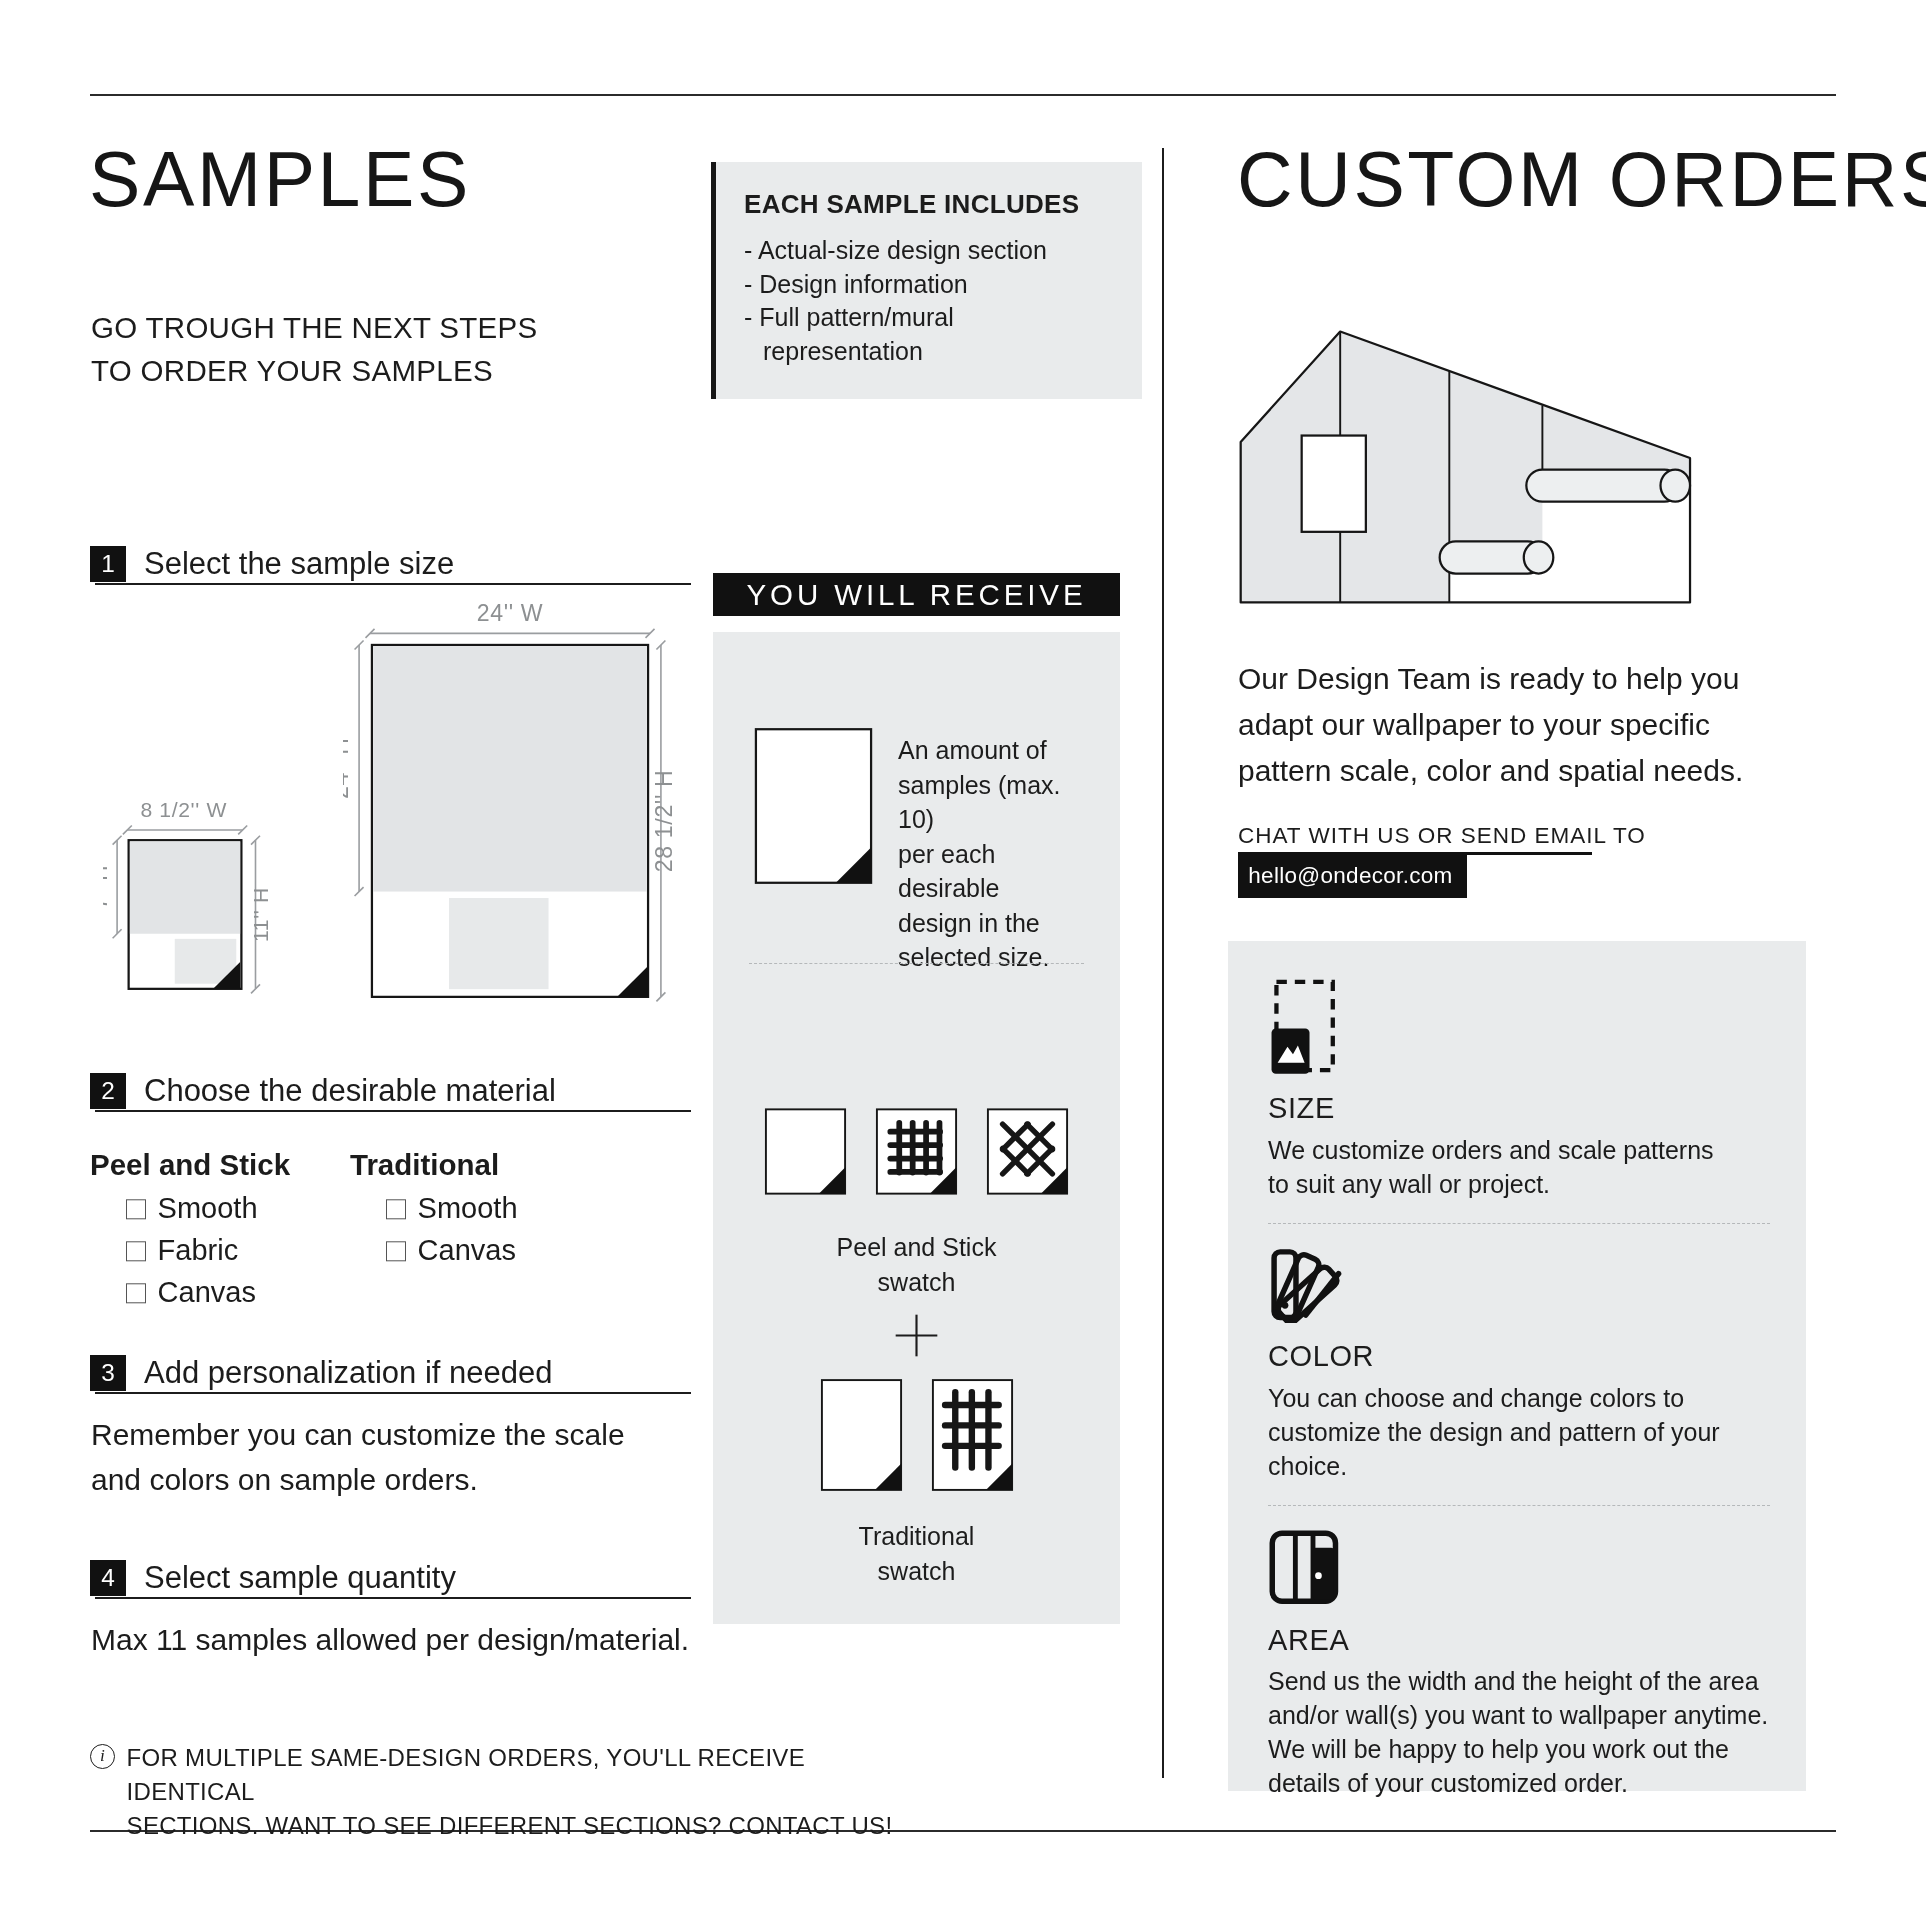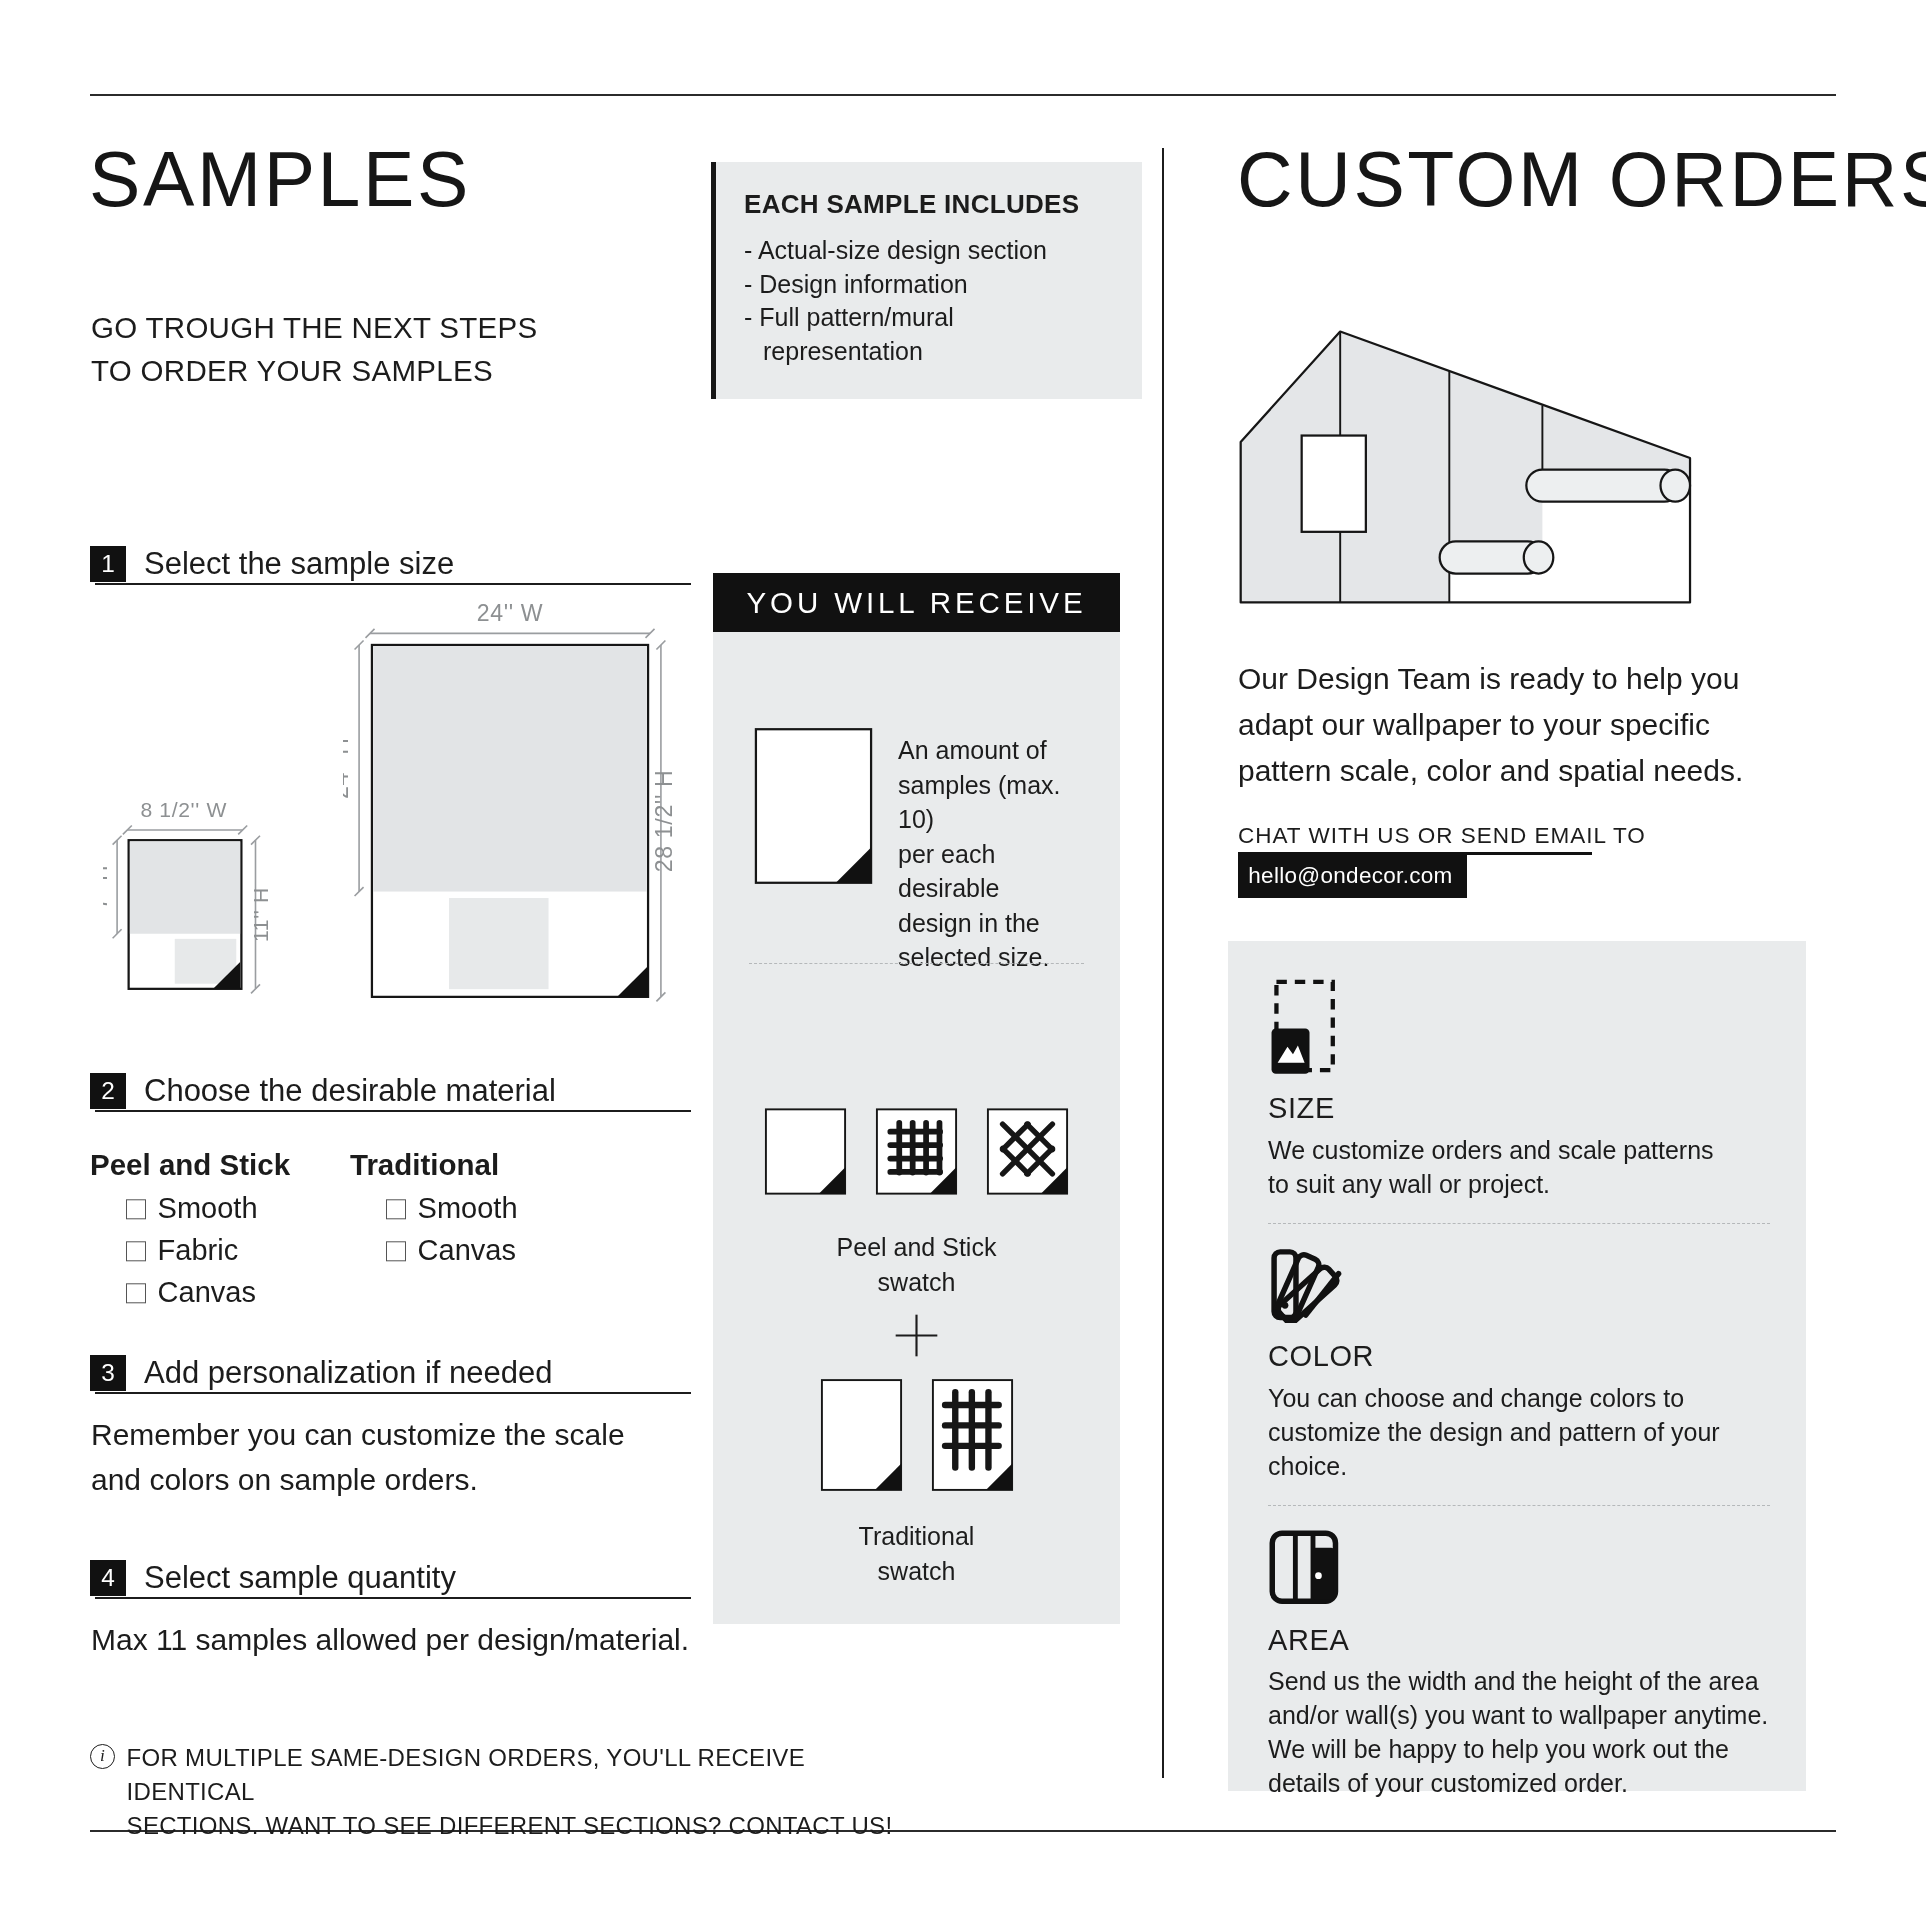--- a/index.html
+++ b/index.html
@@ -44,21 +44,21 @@
   .r1{top:1192px;} .r2{top:1234px;} .r3{top:1276px;}
 
   
   .note{position:absolute;left:90px;top:1741px;display:flex;align-items:flex-start;width:835px;}
   .info-circle{flex:0 0 auto;width:23px;height:23px;border:1.9px solid #1c1c1c;border-radius:50%;
     display:flex;align-items:center;justify-content:center;font-family:"Liberation Serif",serif;
     font-style:italic;font-size:17.3px;margin:2.6px 11.6px 0 0;}
   .note-text{font-size:24px;line-height:1.42;letter-spacing:0.3px;white-space:pre-line;}
 
   
-  .receive-banner{position:absolute;left:713px;top:573px;width:407px;height:59px;background:#111111;
+  .receive-banner{position:absolute;left:713px;top:573px;width:407px;height:43px;background:#111111;
     color:#ffffff;font-size:29.5px;letter-spacing:3.9px;display:flex;align-items:center;justify-content:center;white-space:nowrap;}
   .receive-panel{position:absolute;left:713px;top:632px;width:407px;height:992px;background:#e9ebec;}
   .paper-icon{position:absolute;left:41px;top:95px;}
   .samples-text{position:absolute;left:185px;top:101px;width:199px;font-size:25px;line-height:1.38;white-space:pre-line;}
   .receive-dash{position:absolute;left:36px;top:331px;width:335px;border-top:1.9px dashed #b5b8ba;}
   .receive-label{position:absolute;left:0;width:407px;text-align:center;font-size:25px;line-height:1.4;white-space:pre-line;}
   .additional{top:365px;}
   .peel-label{top:598px;}
   .trad-label{top:887px;}
   .receive-row{position:absolute;left:0;width:407px;display:flex;justify-content:center;gap:28px;}

